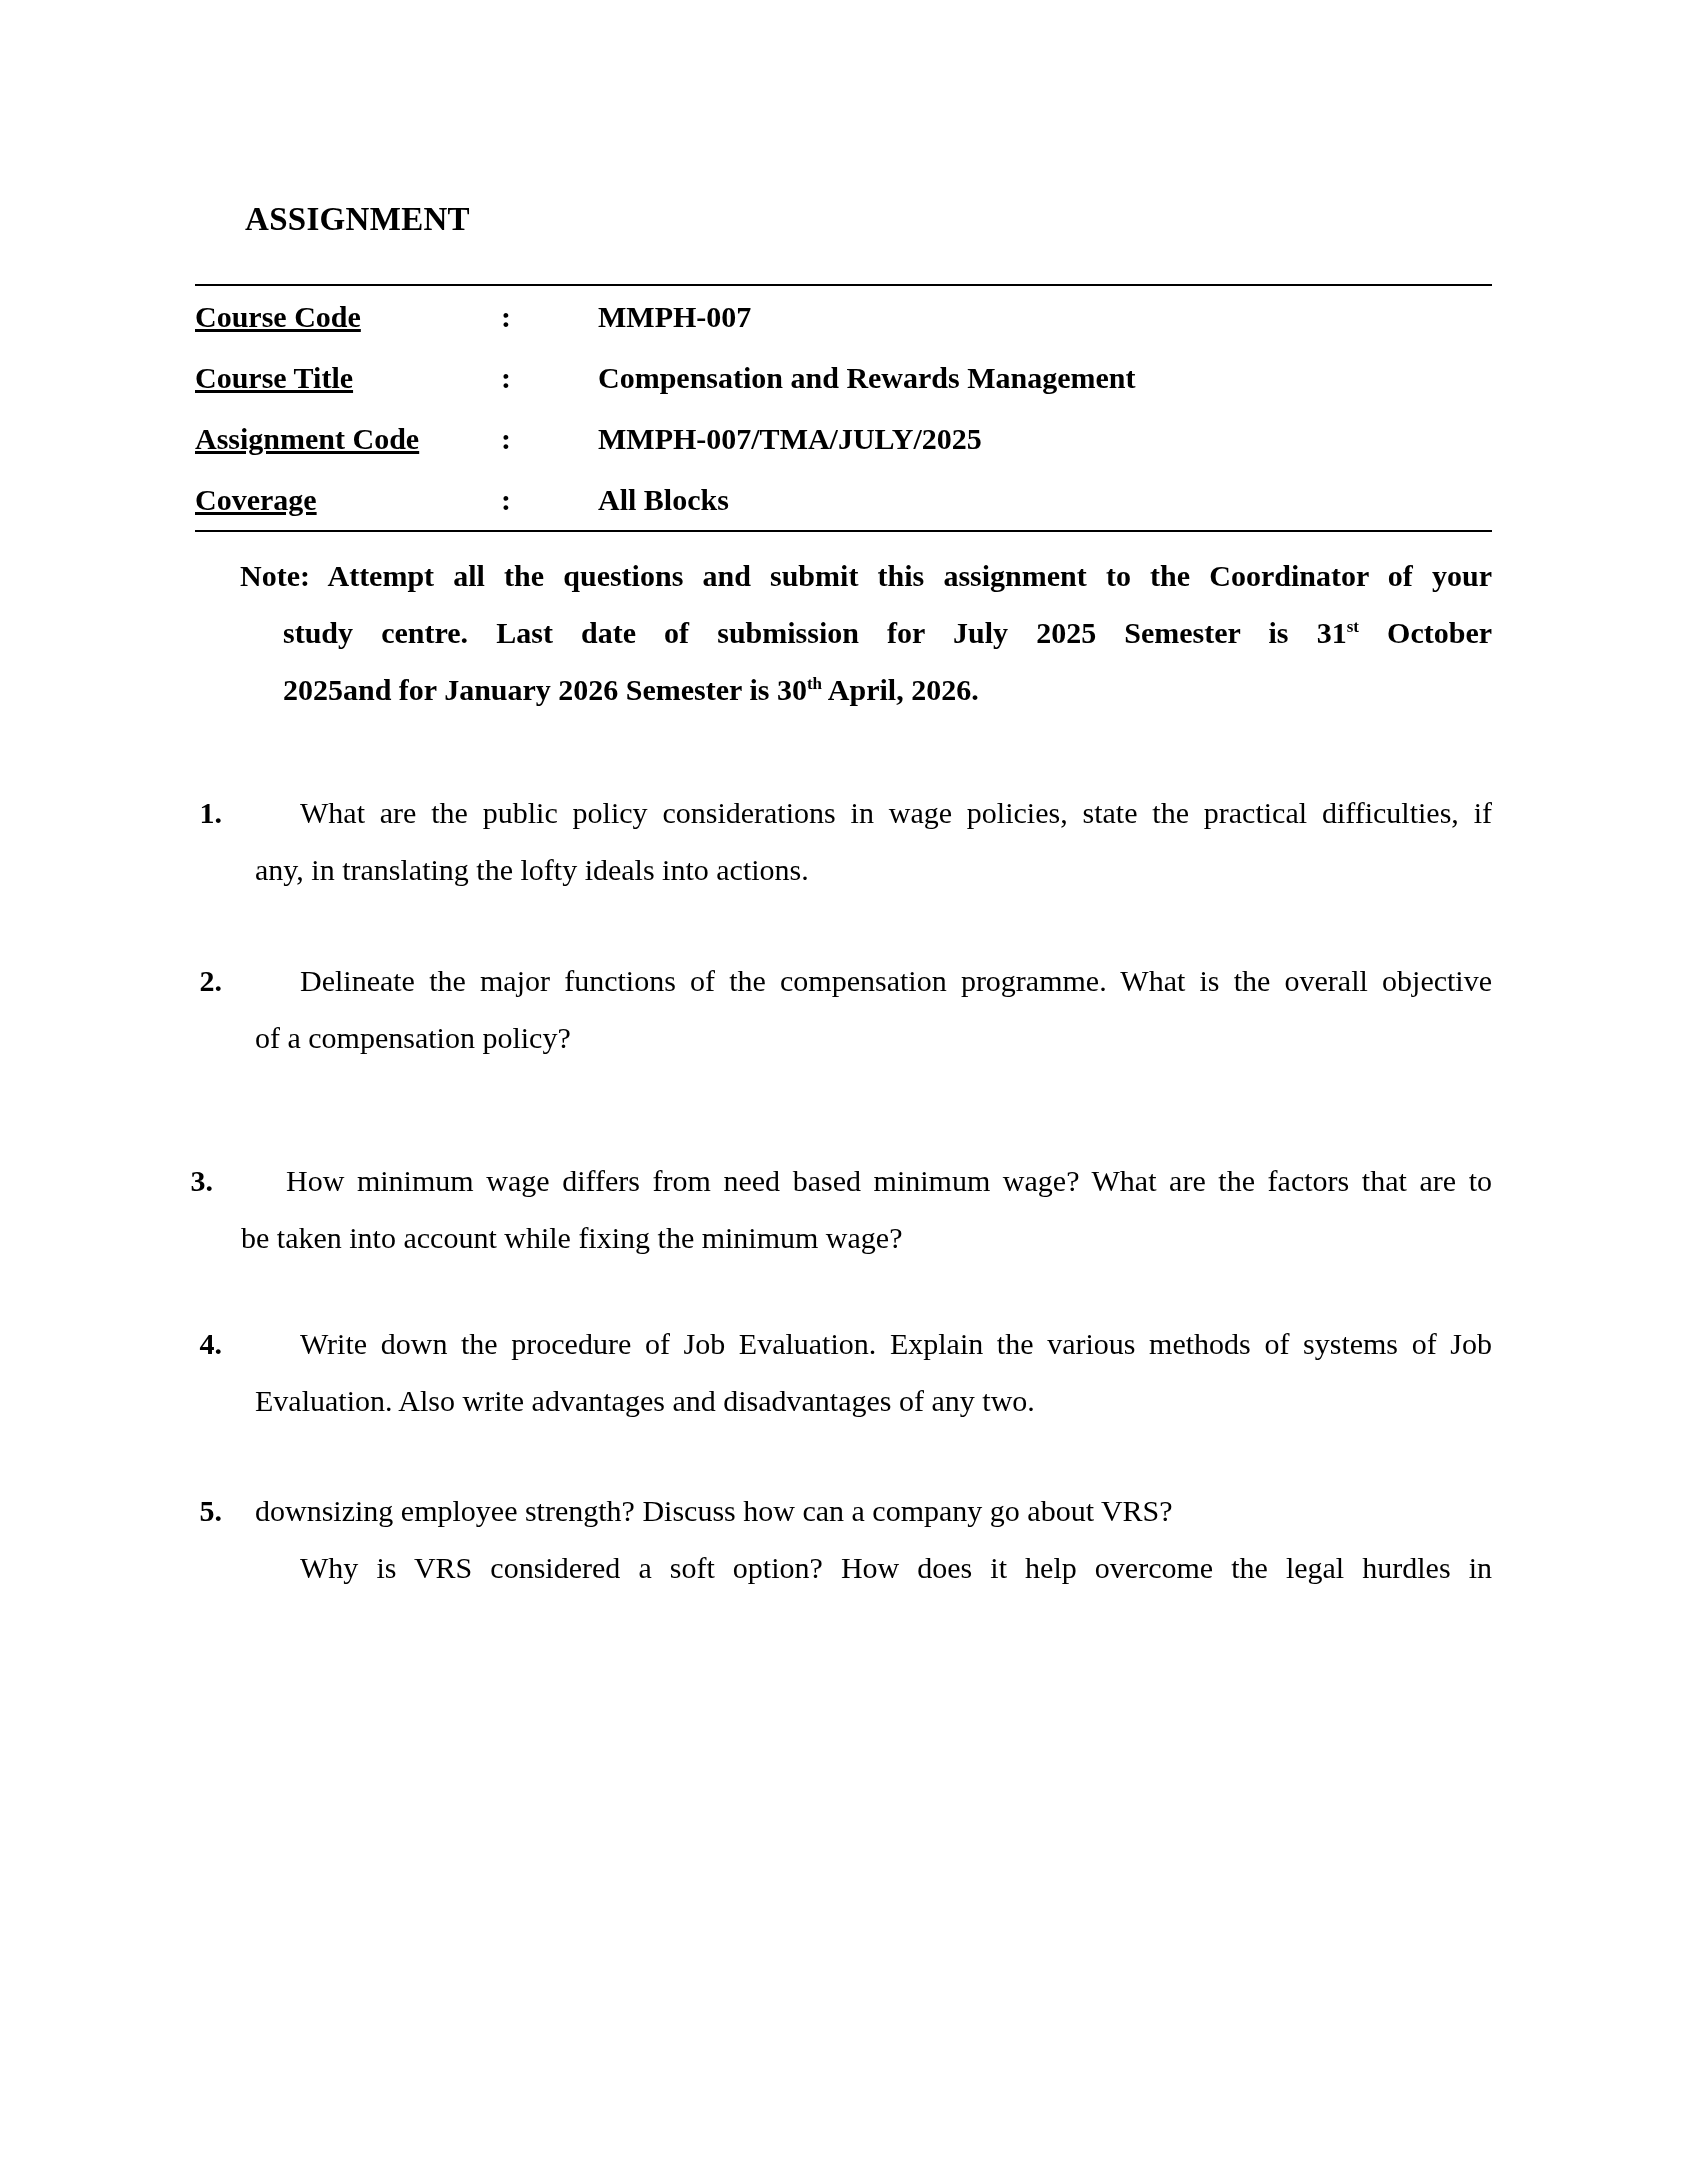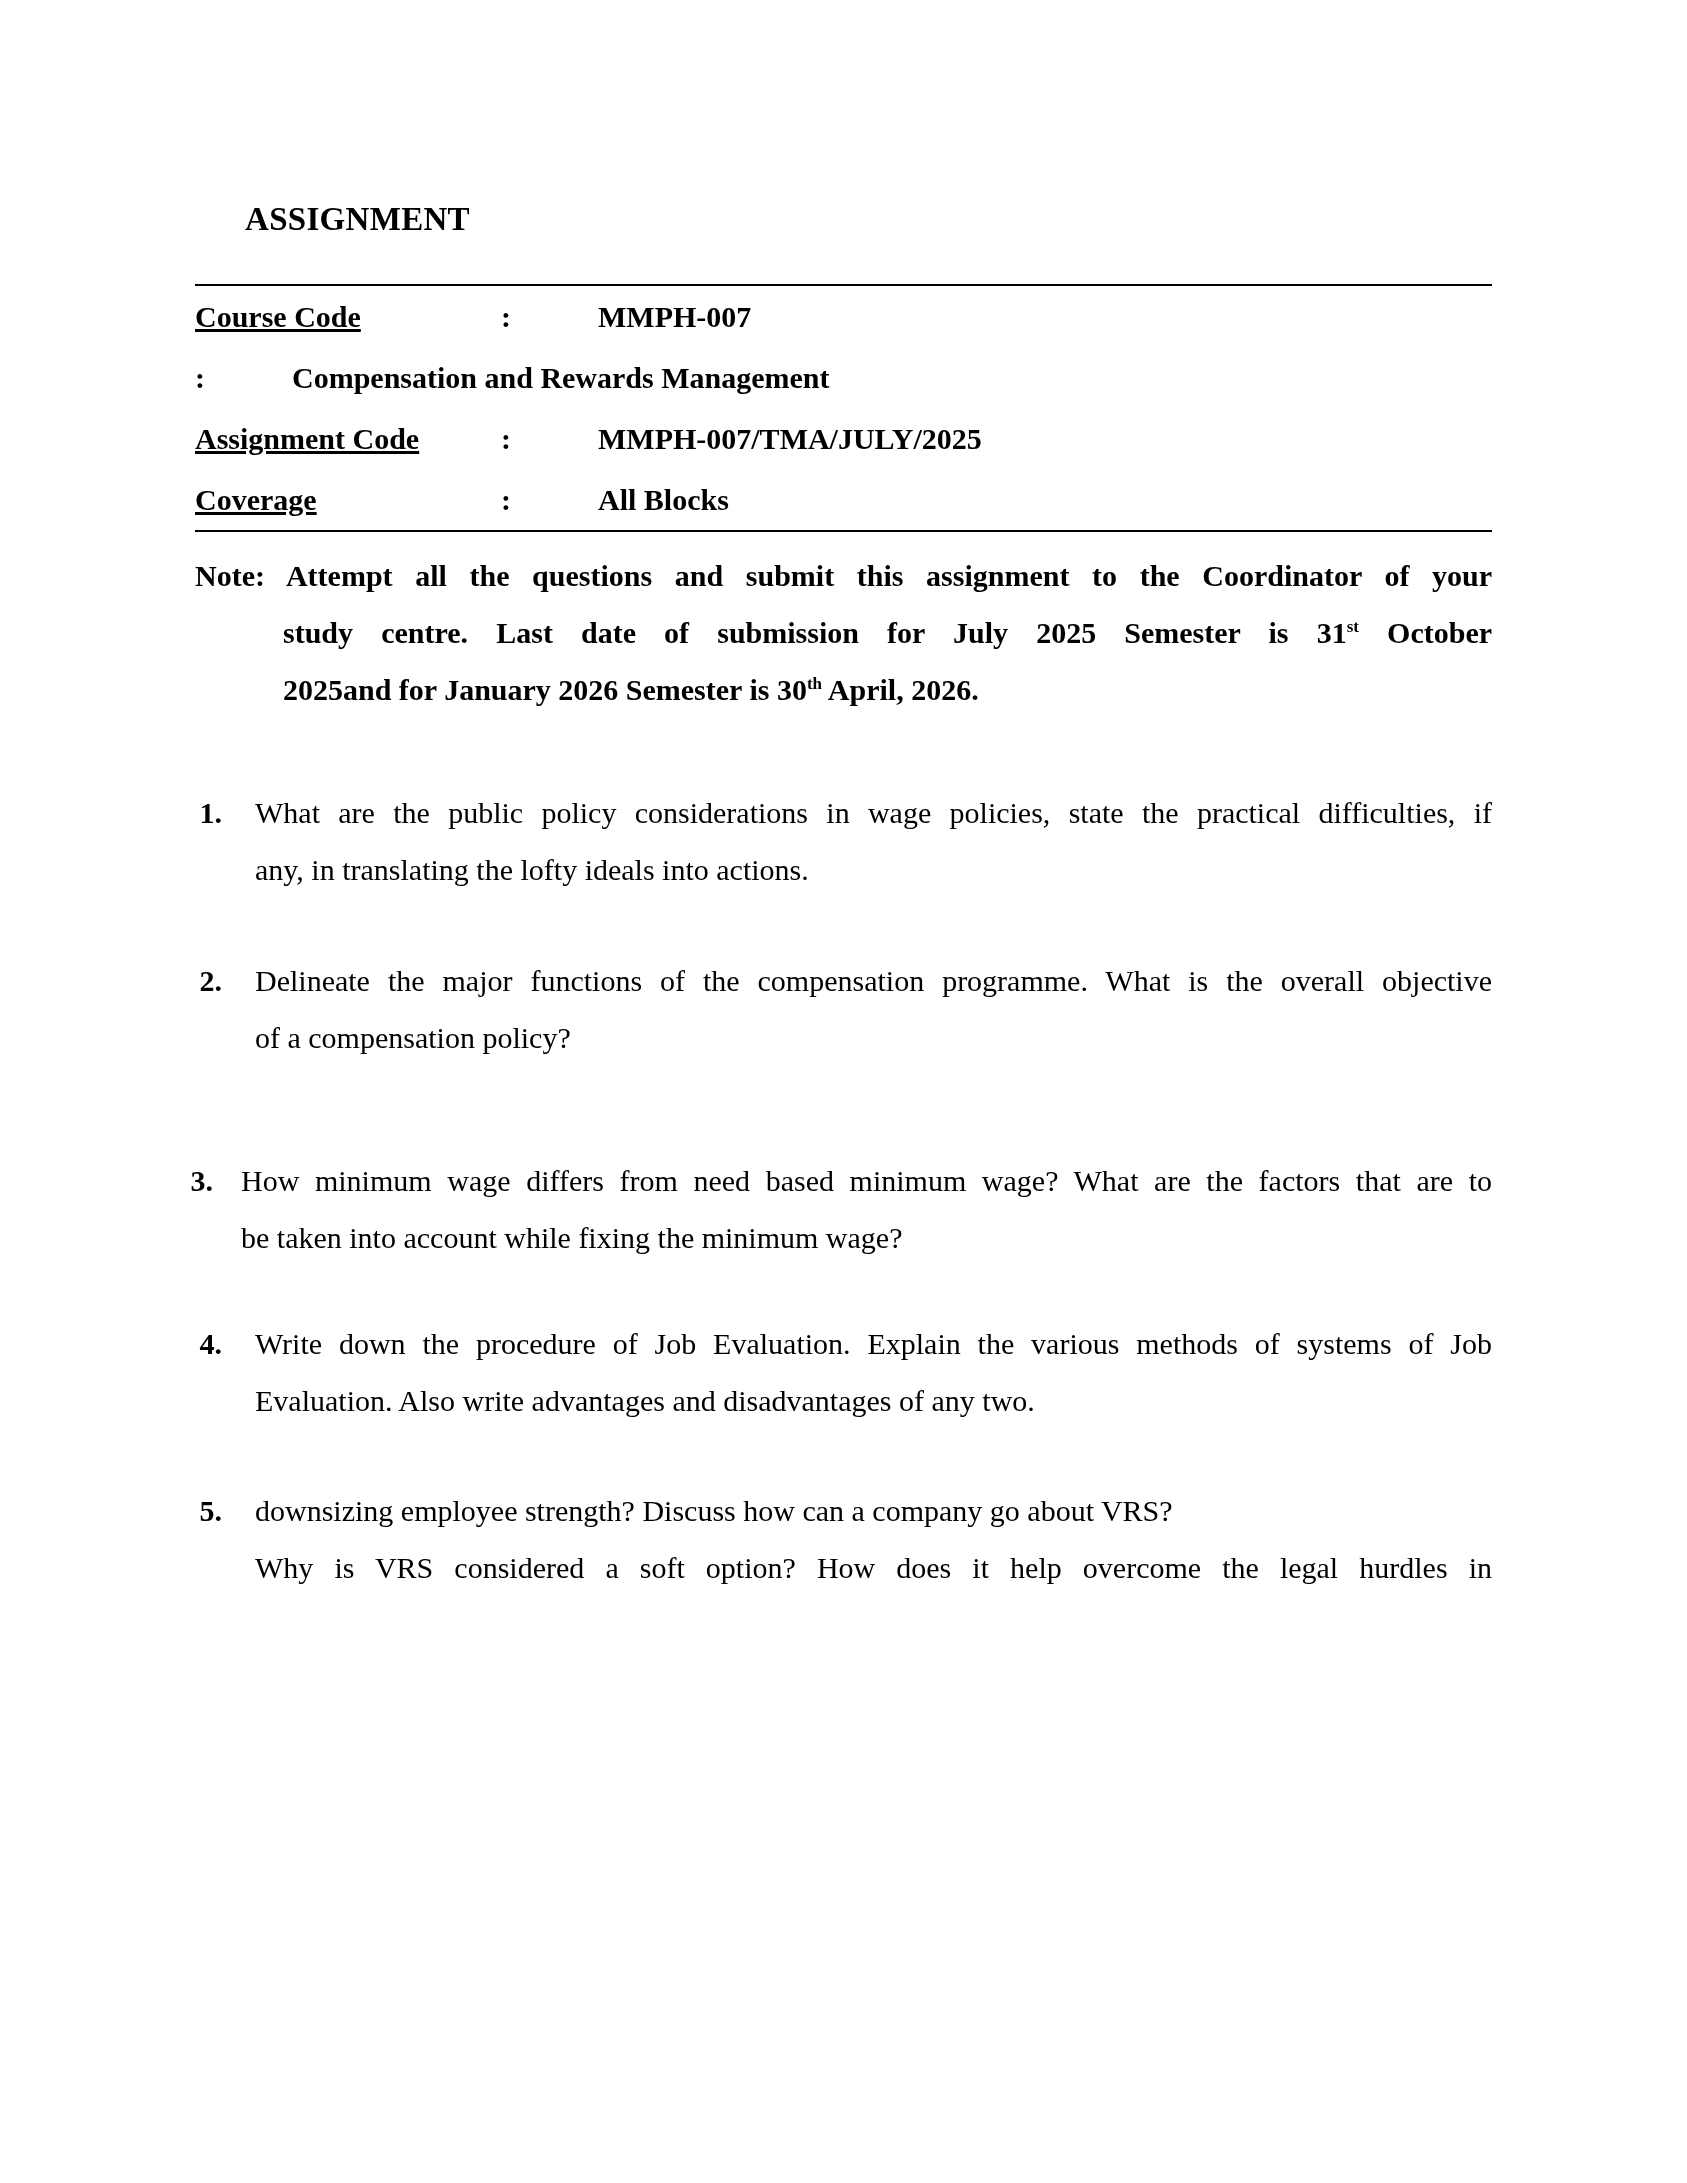--- a/index.html
+++ b/index.html
@@ -46,20 +46,21 @@
   .note .line {
     line-height: 57px;
   }
   .note .indented {
     margin-left: 88px;
   }
   .jl {
     text-align: justify;
     text-align-last: justify;
     word-spacing: -0.06em;
+    margin-left: 45px;
   }
   sup.ordinal {
     font-size: 17px;
     line-height: 0;
     vertical-align: baseline;
     position: relative;
     top: -0.62em;
   }
   .questions { }
   .question {
@@ -89,20 +90,21 @@
 
 <div class="page-title">ASSIGNMENT</div>
 
 <div class="info-table">
   <div class="info-row">
     <div class="info-label">Course Code</div>
     <div class="info-sep">:</div>
     <div class="info-value">MMPH-007</div>
   </div>
   <div class="info-row">
+    <div class="info-label">Course Title</div>
     <div class="info-sep">:</div>
     <div class="info-value">Compensation and Rewards Management</div>
   </div>
   <div class="info-row">
     <div class="info-label">Assignment Code</div>
     <div class="info-sep">:</div>
     <div class="info-value">MMPH-007/TMA/JULY/2025</div>
   </div>
   <div class="info-row">
     <div class="info-label">Coverage</div>

